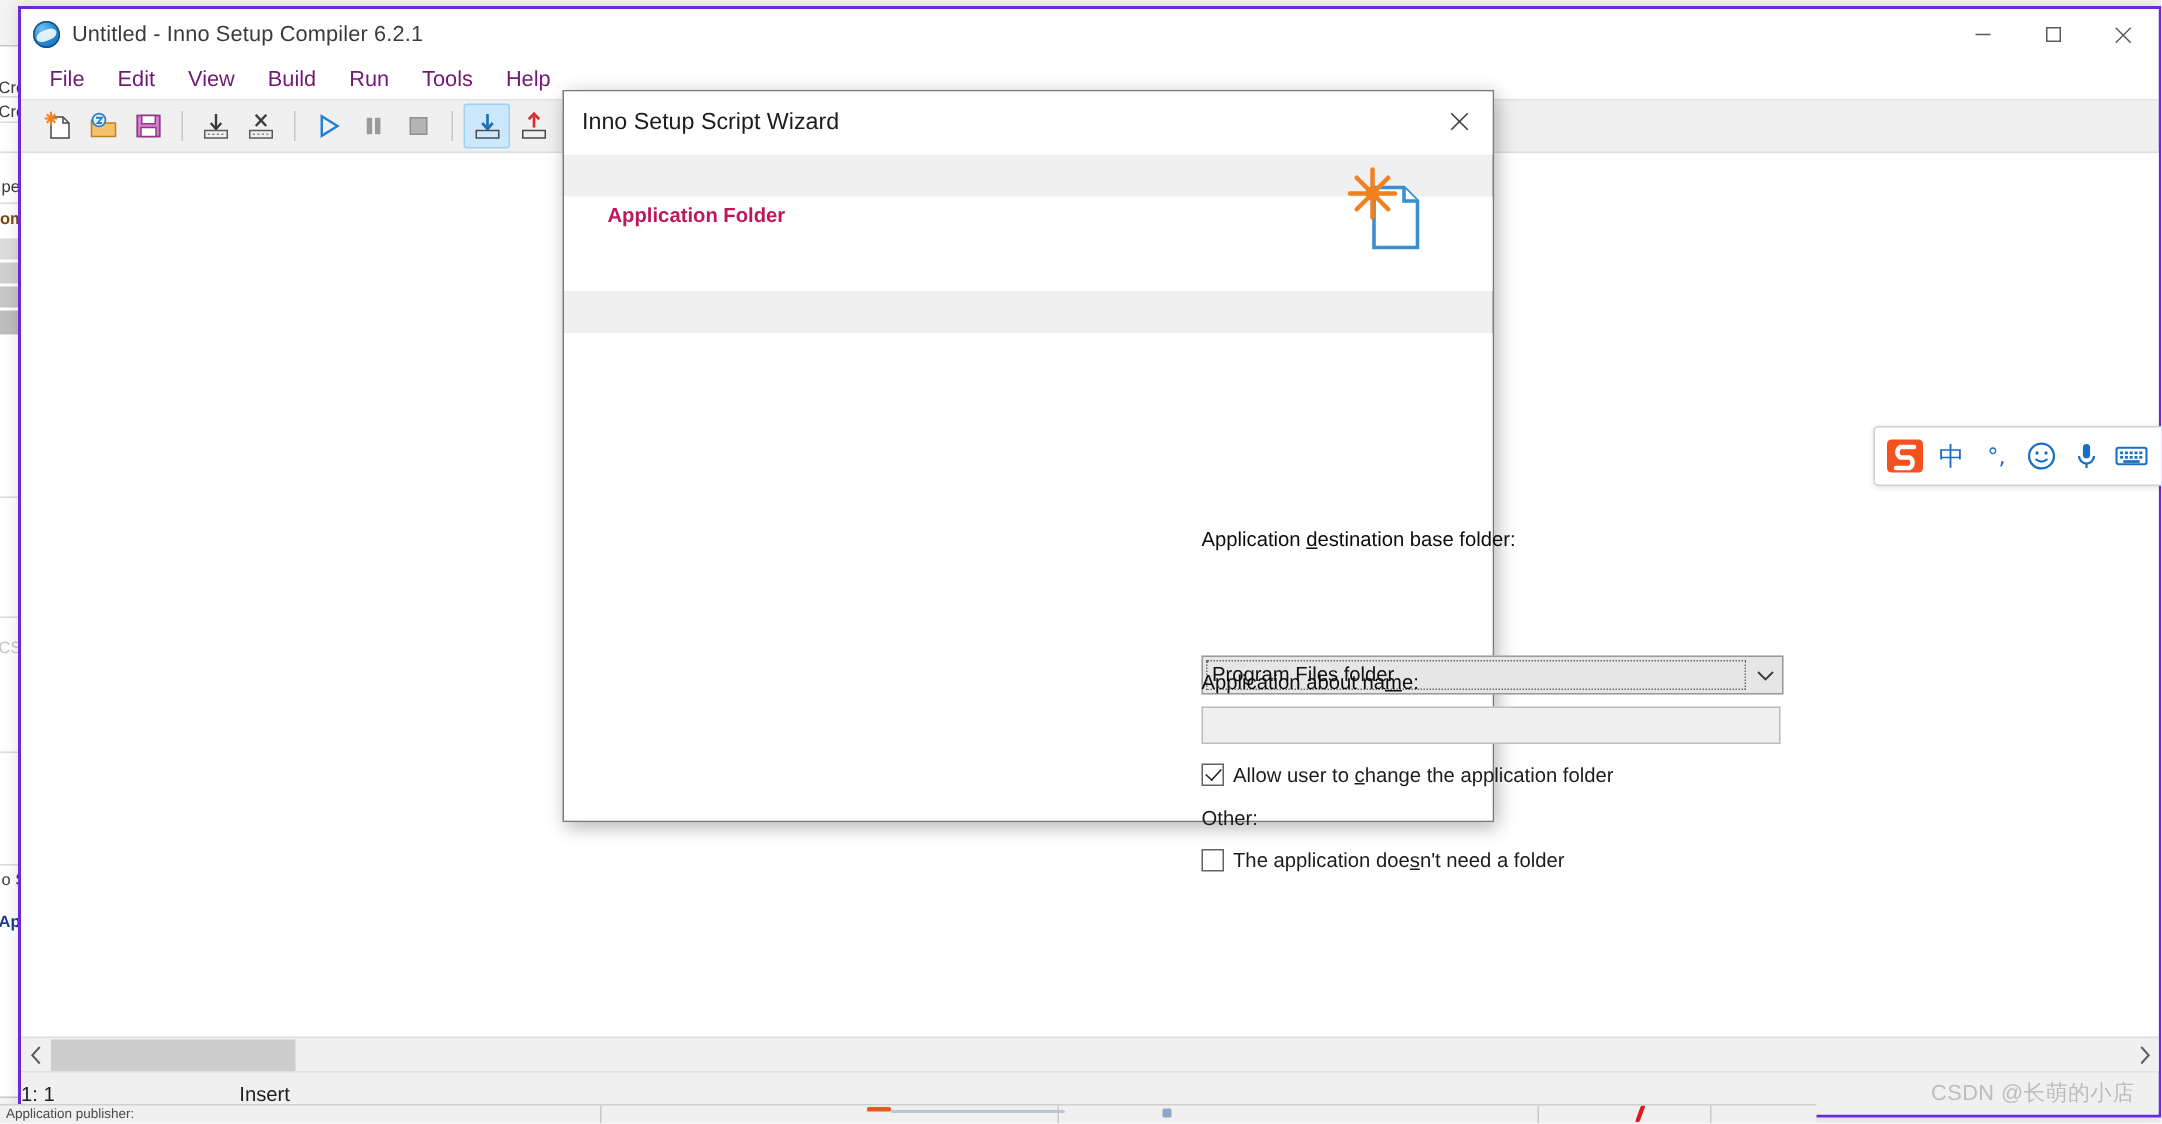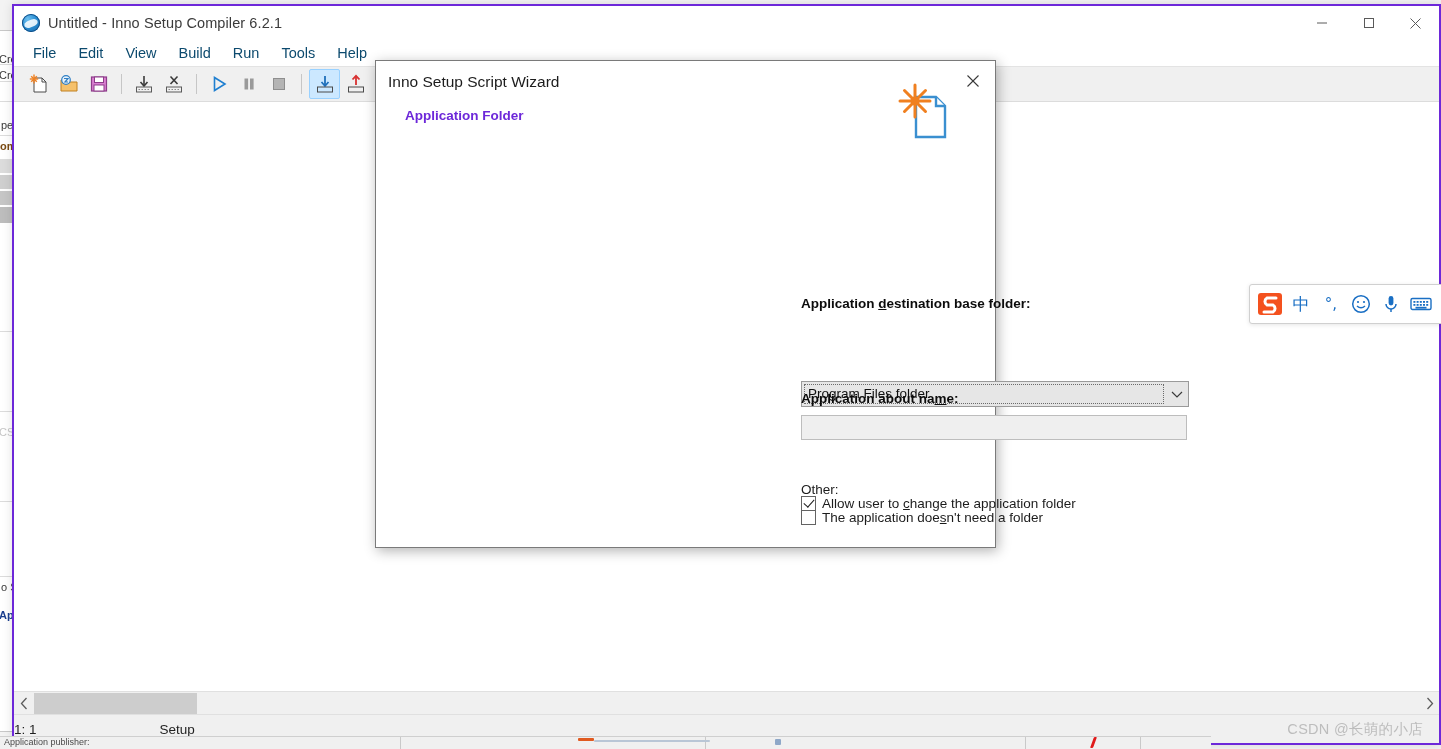--- a/index.html
+++ b/index.html
@@ -133,21 +133,21 @@
   .menubar {
     height: 26px;
     background: #ffffff;
     display: flex;
     align-items: center;
     padding-left: 8px;
     flex: none;
   }
   .menu-item {
     font-size: 14.5px;
-    color: #0c4a6e;
+    color: #701a75;
     padding: 2px 11px;
     white-space: nowrap;
   }
 
   
   .toolbar {
     height: 34px;
     background: #f0f0f0;
     border-top: 1px solid #e3e3e3;
     border-bottom: 1px solid #dcdcdc;
@@ -242,20 +242,21 @@
   
   .dialog {
     position: absolute;
     left: 375px; top: 60px;
     width: 619px; height: 486px;
     background: #f0f0f0;
     border: 1px solid #7a7a7a;
     box-shadow: 2px 3px 12px rgba(0,0,0,0.30);
     display: flex;
     flex-direction: column;
+    gap: 28px;
   }
   .dlg-title {
     height: 42px;
     background: #ffffff;
     display: flex;
     align-items: center;
     position: relative;
     flex: none;
   }
   .dlg-title-text {
@@ -277,21 +278,21 @@
     height: 62px;
     position: relative;
     flex: none;
     border-bottom: 1px solid #ffffff;
   }
   .dlg-head-title {
     position: absolute;
     left: 29px; top: 5px;
     font-size: 13.5px;
     font-weight: bold;
-    color: #6d28d9;
+    color: #be185d;
     white-space: nowrap;
   }
   .dlg-head-sub {
     position: absolute;
     left: 53px; top: 26px;
     font-size: 13.5px;
     color: #1c1c1c;
     white-space: nowrap;
   }
   .dlg-head-icon {
@@ -303,21 +304,21 @@
   .dlg-body {
     flex: 1 1 auto;
     background: #ffffff;
     position: relative;
     min-height: 0;
   }
 
   .field-label {
     position: absolute;
     font-size: 13.5px;
-    font-weight: bold;
+    font-weight: normal;
     color: #0c0c0c;
     white-space: nowrap;
   }
   .plain-label {
     position: absolute;
     font-size: 13.5px;
     font-weight: normal;
     color: #1c1c1c;
     white-space: nowrap;
   }
@@ -652,21 +653,21 @@
         <div class="hscroll-arrow">
           <svg width="9" height="13" viewBox="0 0 9 13">
               <path d="M2.5 1 L7.5 6.5 L2.5 12" fill="none" stroke="currentColor" stroke-width="1.3"></path>
             </svg>
         </div>
       </div>
     </div>
 
     <div class="statusbar">
       <div class="status-caret">1:  1</div>
-      <div class="status-mode">Setup</div>
+      <div class="status-mode">Insert</div>
       <div class="watermark">CSDN @长萌的小店</div>
     </div>
   </div>
 
   <div class="dialog">
 
     <div class="dlg-title">
       <div class="dlg-title-text">Inno Setup Script Wizard</div>
       <div class="dlg-close">
         <svg width="14" height="14" viewBox="0 0 14 14">
@@ -712,21 +713,21 @@
         </div>
       </div>
 
       <div class="textbox disabled" style="left:425px; top:249px; width:386px; height:25px;" title=""></div>
 
       <div class="field-label" style="left:425px; top:225px;">
         <span>Application about na</span><span class="u">m</span><span>e:</span>
       </div>
 
 
-      <div class="cb-row" style="left:425px; top:287px;margin-top:43px;">
+      <div class="cb-row" style="left:425px; top:287px;">
         <div class="cbox checked"></div>
         <div class="cb-label">
           <span>Allow user to </span><span class="u">c</span><span>hange the application folder</span>
         </div>
       </div>
 
       <div class="plain-label" style="left:425px; top:316px;">Other:</div>
 
       <div class="cb-row" style="left:425px; top:344px;">
         <div class="cbox"></div>

